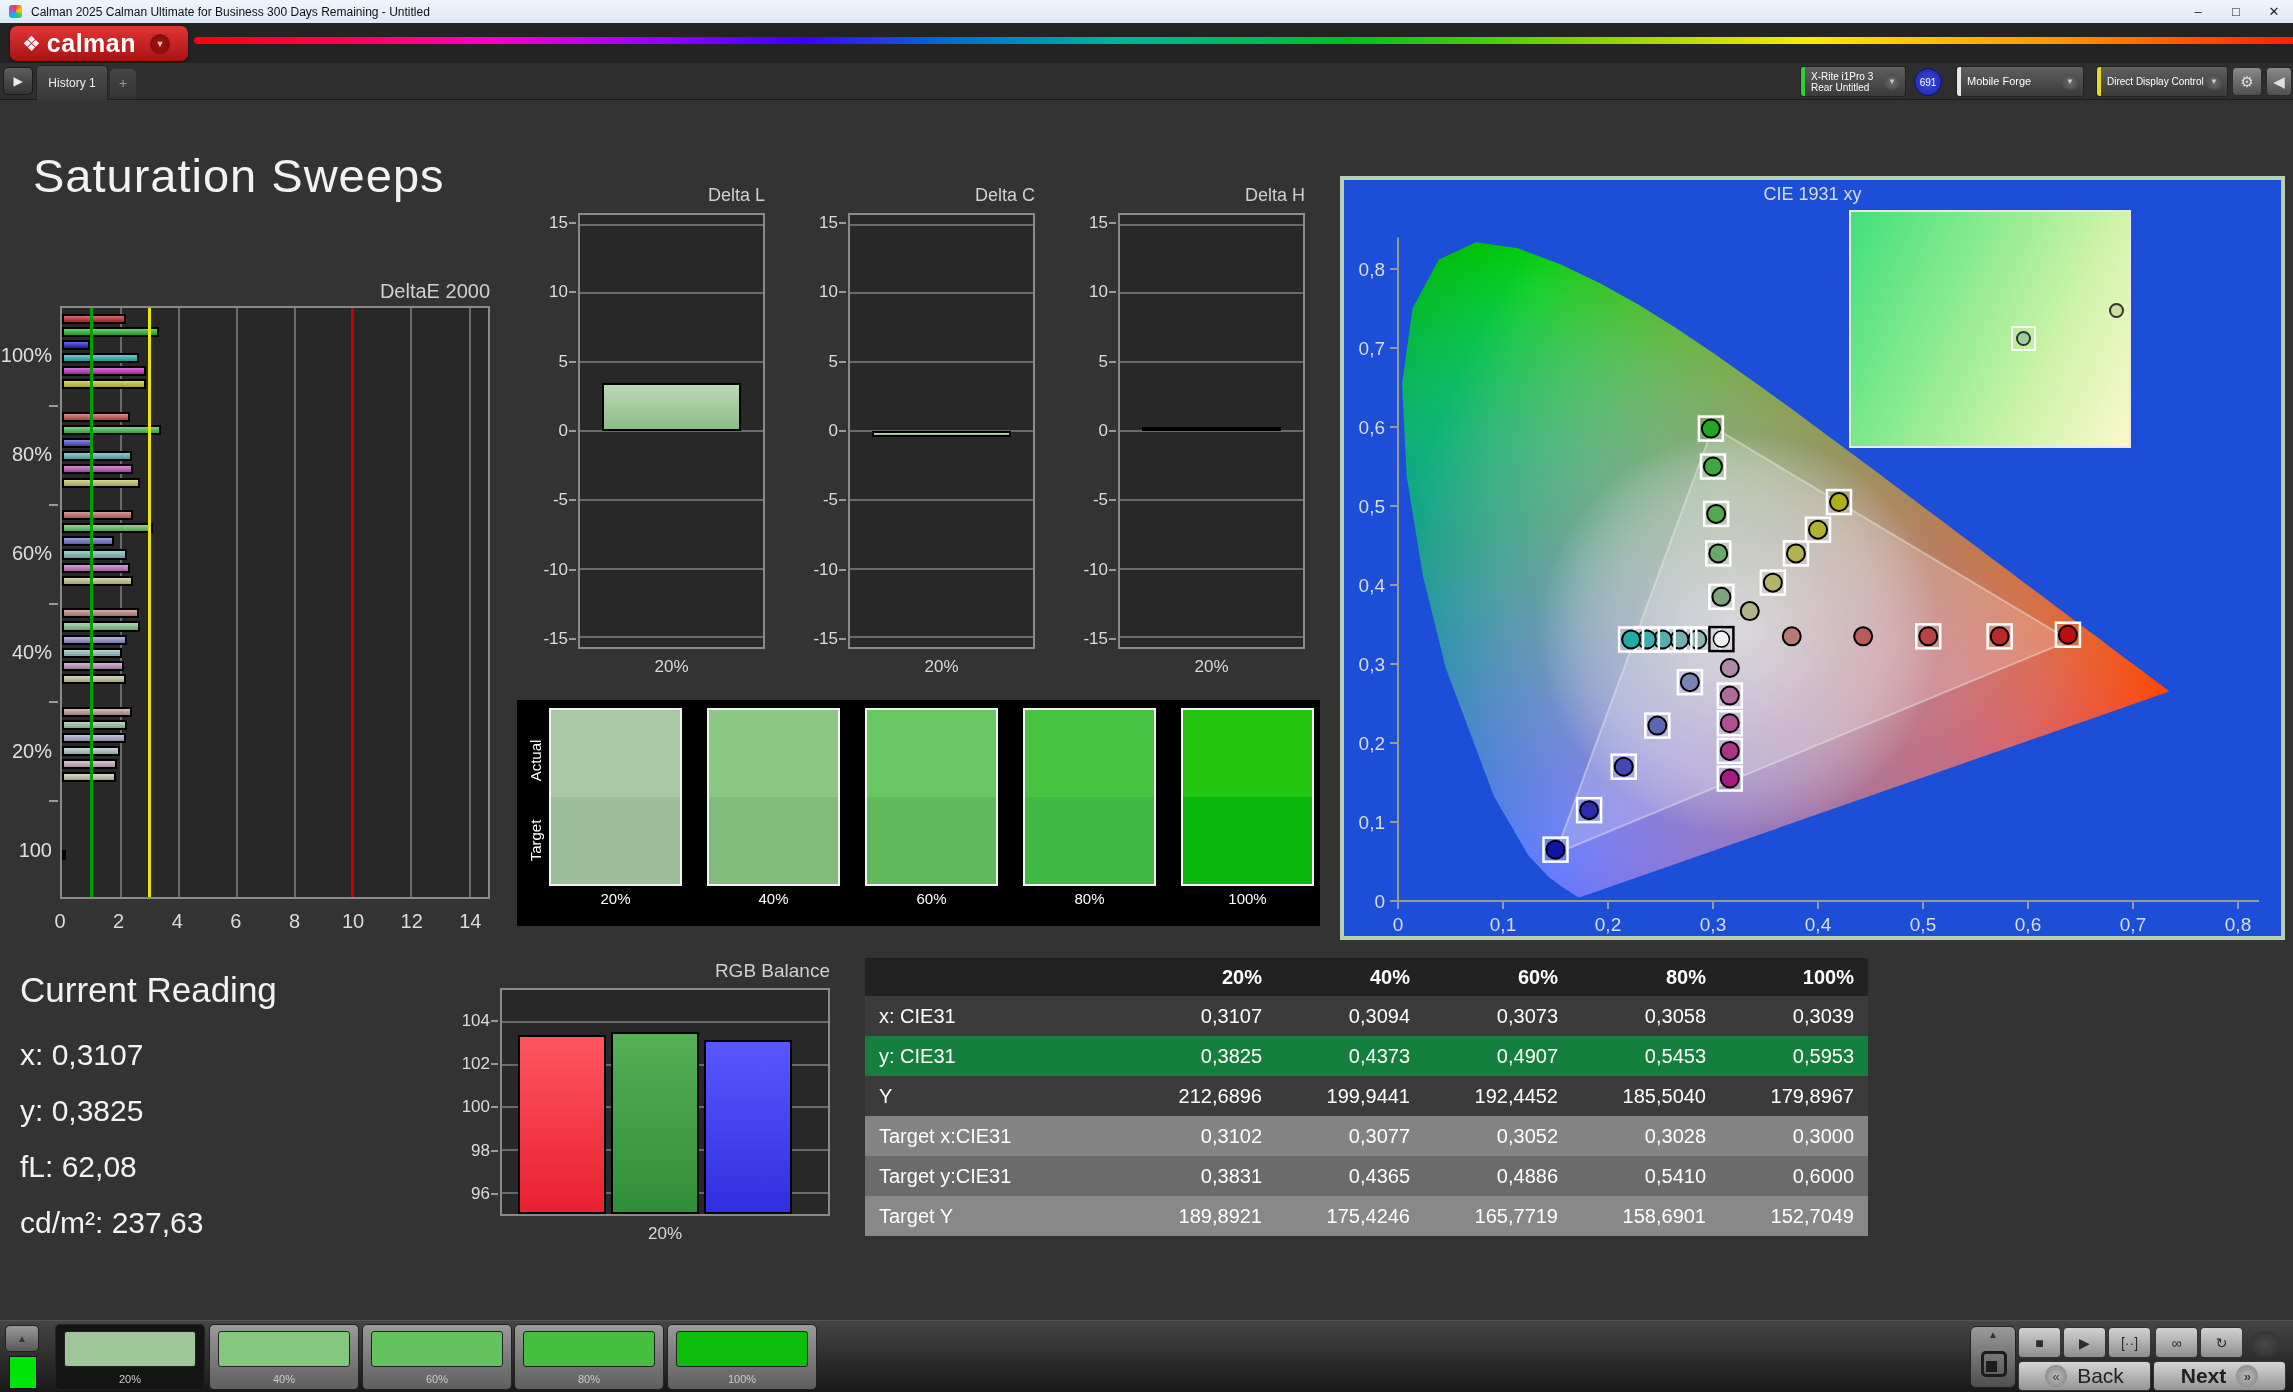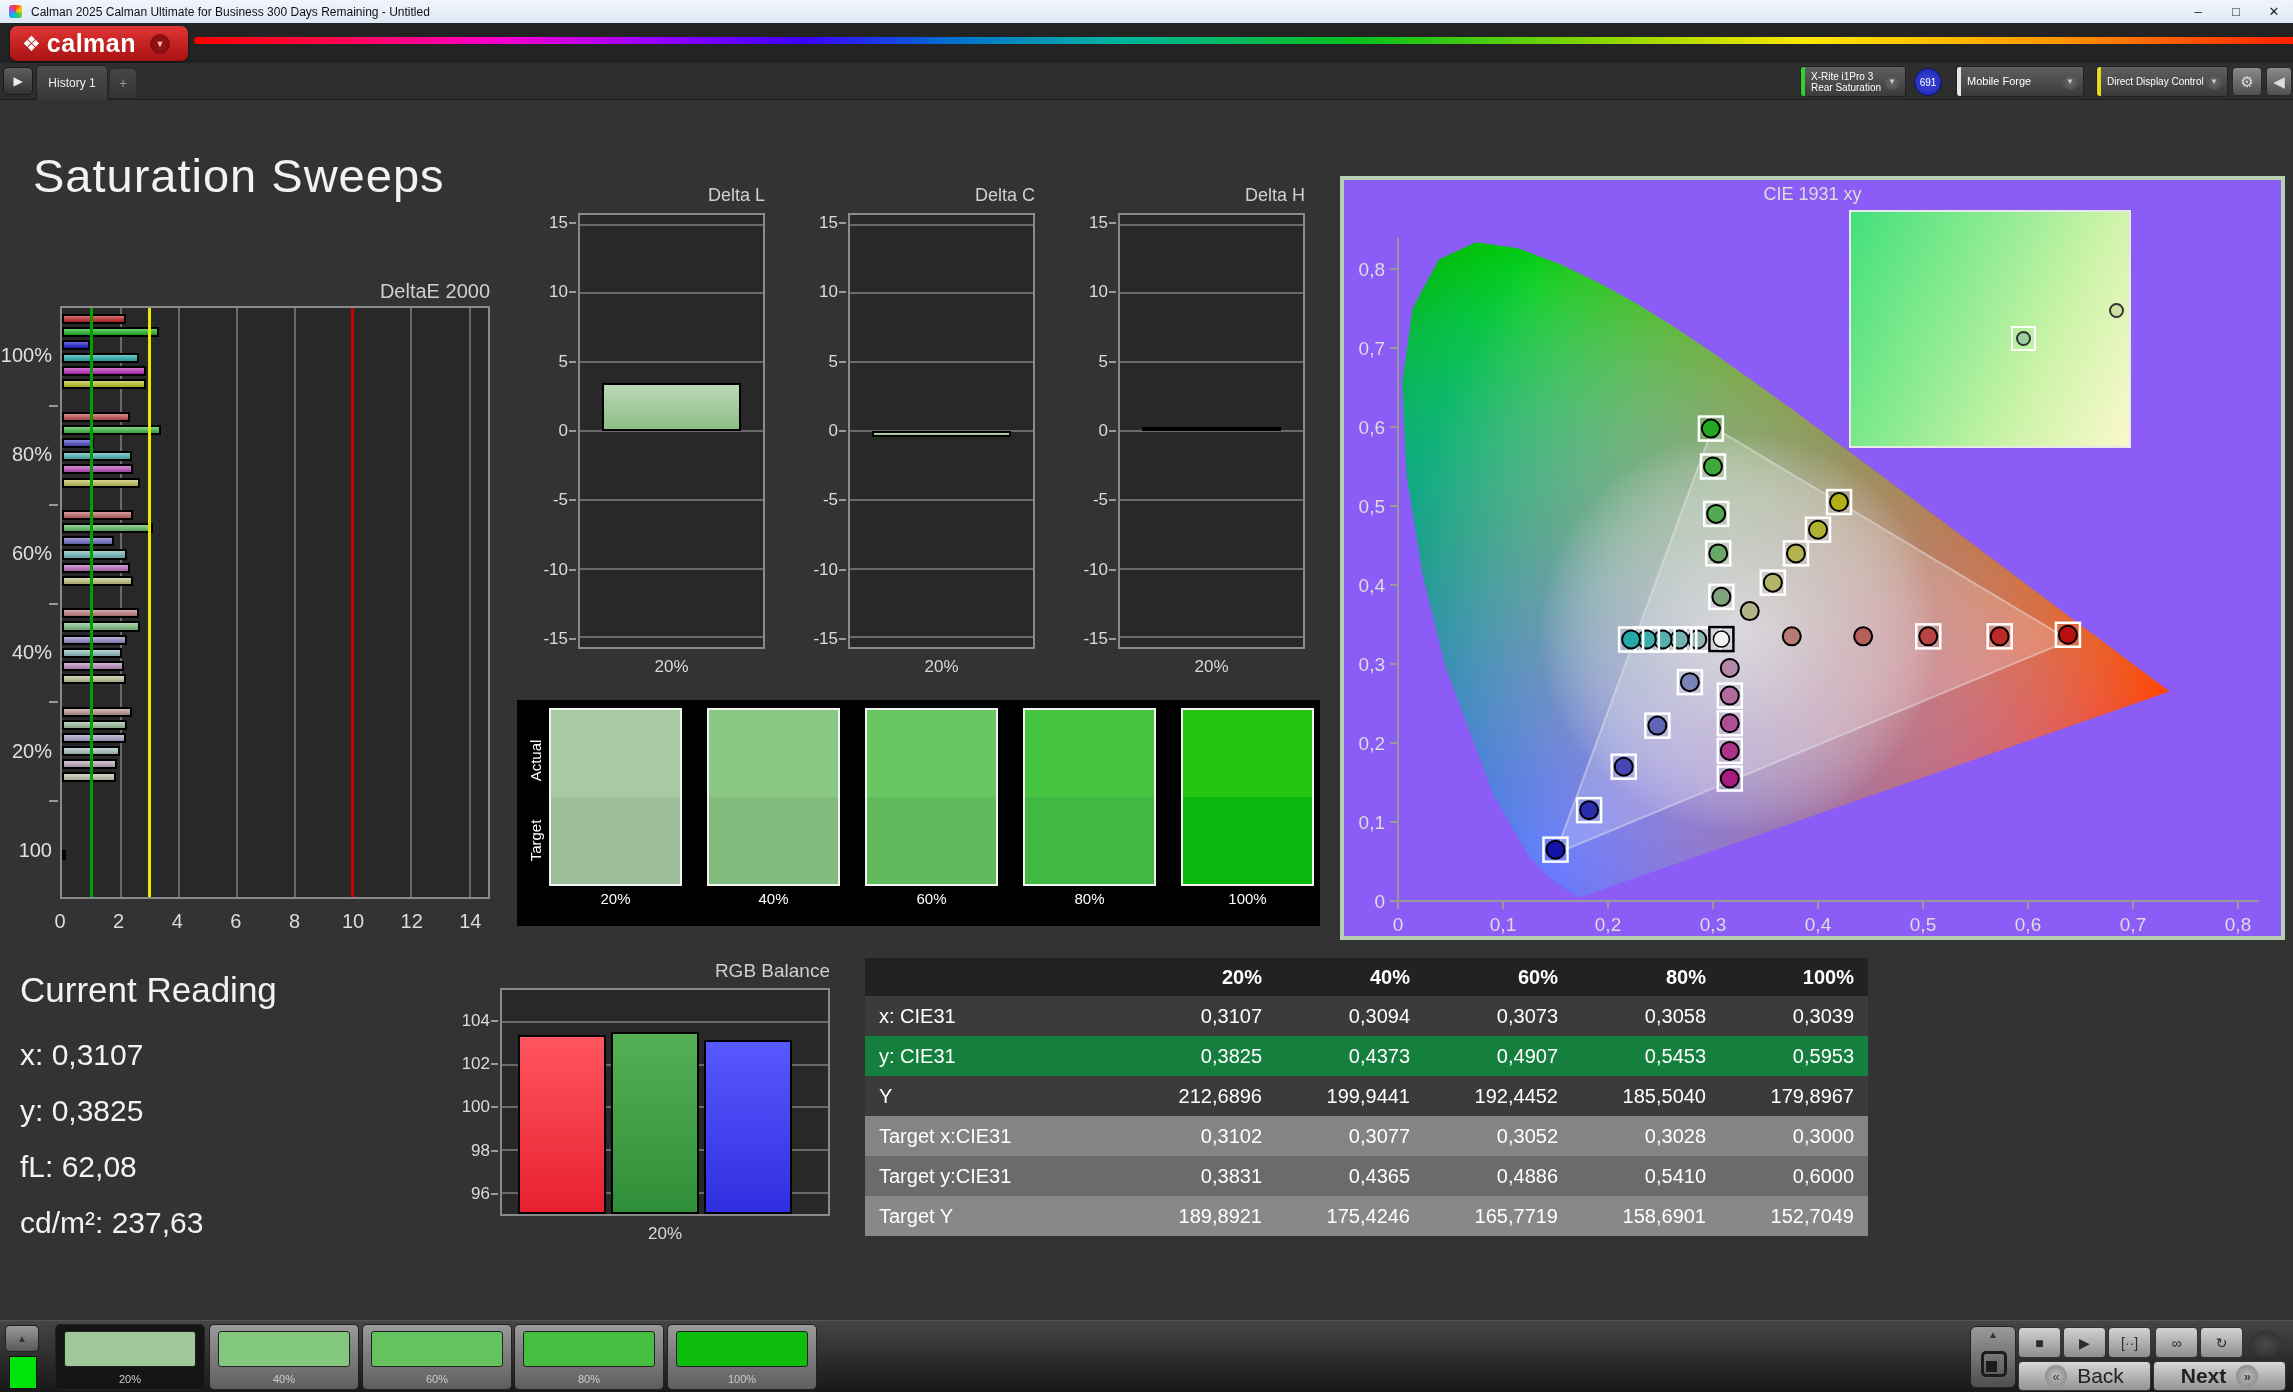--- a/index.html
+++ b/index.html
@@ -73,21 +73,21 @@
   
   .swatchpanel { position:absolute; left:517px; top:600px; width:803px; height:226px; background:#000; }
   .rotlab { position:absolute; left:-22px; width:80px; text-align:center; color:#fff; font-size:15px;
     transform:rotate(-90deg); }
   .sw-item { position:absolute; top:8px; width:133px; }
   .sw-box { width:133px; height:178px; border:2px solid #f2f2f2; }
   .sw-half { width:100%; height:50%; }
   .sw-label { margin-top:4px; text-align:center; color:#fff; font-size:15px; }
   
   .ciepanel { position:absolute; left:1340px; top:76px; width:945px; height:764px;
-    background:#8b5cf6; border:4px solid #b9cfb4; }
+    background:#1d4ed8; border:4px solid #b9cfb4; }
   .cie-title { position:absolute; left:0; top:4px; width:100%; text-align:center; font-size:18px; color:#ddd; }
   .cie-svg { position:absolute; left:4px; top:26px; width:929px; height:730px; }
   .cie-inset { position:absolute; left:505px; top:30px; width:282px; height:238px; border:2px solid #e8e8e8;
     background:linear-gradient(115deg,#42e07c 0%,#8deb90 38%,#ccf3a8 68%,#fbf8cd 100%); z-index:5; overflow:hidden; }
   .inset-marker { position:absolute; width:15px; height:15px; border-radius:50%; border:2px solid #333; }
   .inset-square { position:absolute; width:25px; height:25px; border:2px solid #fff; }
   
   .reading-title { position:absolute; left:20px; top:870px; font-size:35px; color:#f2f2f2; }
   .reading-line { position:absolute; left:20px; font-size:30px; color:#f2f2f2; }
   
@@ -150,21 +150,21 @@
 
   <div class="tabbar">
     <div class="expander">▶</div>
     <div class="tab">History 1</div>
     <div class="addtab">+</div>
 
     <div class="dropdown" style="left:1800px; width:106px;">
       <div class="dd-edge" id="meter-edge" style="background: rgb(47, 208, 47);"></div>
       <div class="dd-text">
         <div>X-Rite i1Pro 3</div>
-        <div>Rear Saturation</div>
+        <div>Rear Untitled</div>
       </div>
       <div class="dd-arrow">▼</div>
     </div>
     <div class="badge">691</div>
 
     <div class="dropdown" style="left:1956px; width:128px;">
       <div class="dd-edge" id="source-edge" style="background: rgb(232, 232, 232);"></div>
       <div class="dd-text" style="font-size:11px;">Mobile Forge</div>
       <div class="dd-arrow">▼</div>
     </div>

